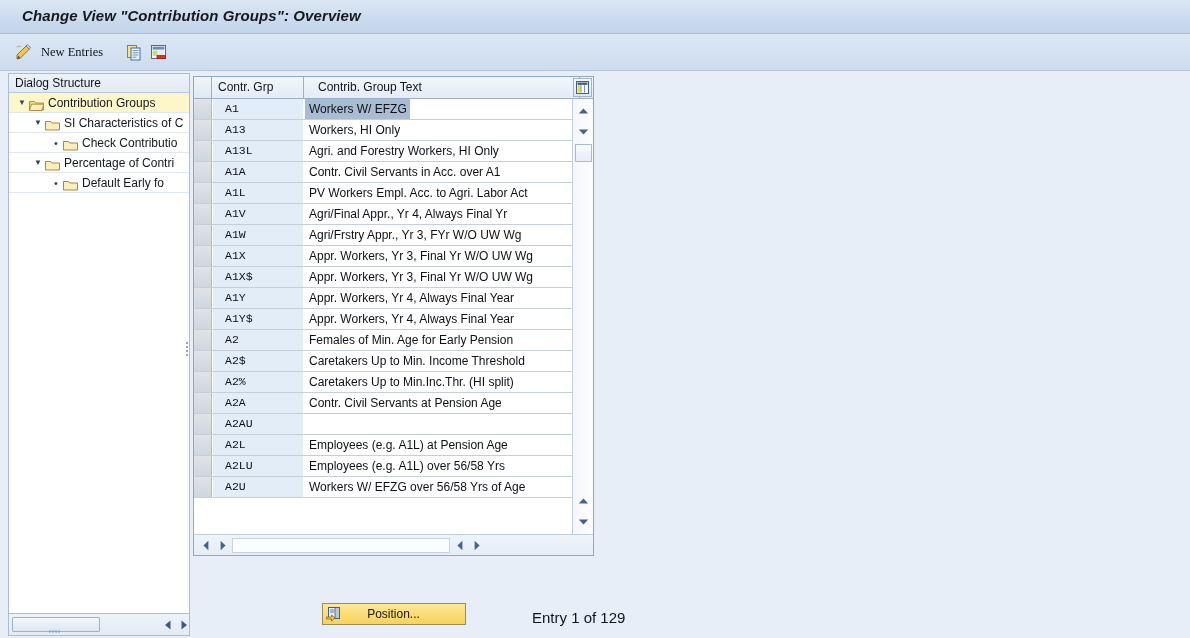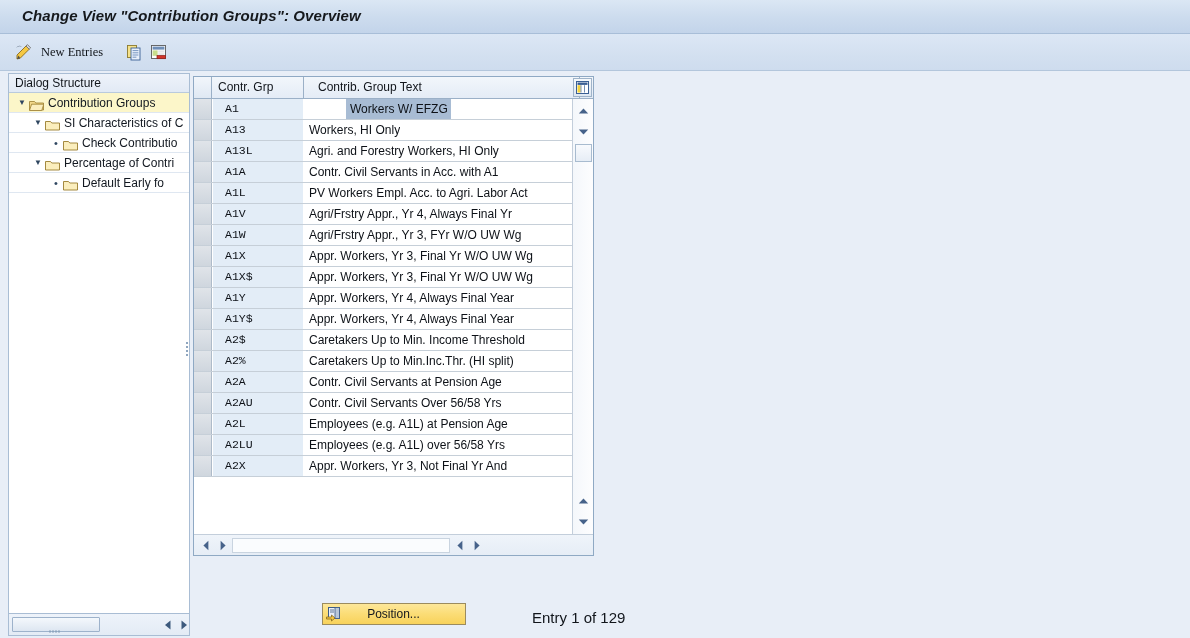--- a/index.html
+++ b/index.html
@@ -294,21 +294,20 @@
     padding-left: 4px;
     box-sizing: border-box;
     white-space: nowrap;
     overflow: hidden;
   }
   .trow.first .ctext {
     background: #a8bcd4;
     display: inline-block;
     width: auto;
     padding-right: 3px;
-    margin-left: 41px;
   }
 
   
   #vscroll {
     position: absolute;
     left: 378px; top: 22px;
     width: 21px;
     height: 435px;
     background: linear-gradient(to right,#f4f7fb,#fdfdfe);
     border-left: 1px solid #c3cedb;
@@ -558,31 +557,31 @@
       <div class="ctext">Workers, HI Only</div>
     </div>
     <div class="trow">
       <div class="selcell"></div>
       <div class="cgrp">A13L</div>
       <div class="ctext">Agri. and Forestry Workers, HI Only</div>
     </div>
     <div class="trow">
       <div class="selcell"></div>
       <div class="cgrp">A1A</div>
-      <div class="ctext">Contr. Civil Servants in Acc. with A1</div>
+      <div class="ctext">Contr. Civil Servants in Acc. over A1</div>
     </div>
     <div class="trow">
       <div class="selcell"></div>
       <div class="cgrp">A1L</div>
       <div class="ctext">PV Workers Empl. Acc. to Agri. Labor Act</div>
     </div>
     <div class="trow">
       <div class="selcell"></div>
       <div class="cgrp">A1V</div>
-      <div class="ctext">Agri/Frstry Appr., Yr 4, Always Final Yr</div>
+      <div class="ctext">Agri/Final Appr., Yr 4, Always Final Yr</div>
     </div>
     <div class="trow">
       <div class="selcell"></div>
       <div class="cgrp">A1W</div>
       <div class="ctext">Agri/Frstry Appr., Yr 3, FYr W/O UW Wg</div>
     </div>
     <div class="trow">
       <div class="selcell"></div>
       <div class="cgrp">A1X</div>
       <div class="ctext">Appr. Workers, Yr 3, Final Yr W/O UW Wg</div>
@@ -597,52 +596,56 @@
       <div class="cgrp">A1Y</div>
       <div class="ctext">Appr. Workers, Yr 4, Always Final Year</div>
     </div>
     <div class="trow">
       <div class="selcell"></div>
       <div class="cgrp">A1Y$</div>
       <div class="ctext">Appr. Workers, Yr 4, Always Final Year</div>
     </div>
     <div class="trow">
       <div class="selcell"></div>
+      <div class="cgrp">A2</div>
+      <div class="ctext">Females of Min. Age for Early Pension</div>
+    </div>
+    <div class="trow">
+      <div class="selcell"></div>
       <div class="cgrp">A2$</div>
       <div class="ctext">Caretakers Up to Min. Income Threshold</div>
     </div>
     <div class="trow">
       <div class="selcell"></div>
       <div class="cgrp">A2%</div>
       <div class="ctext">Caretakers Up to Min.Inc.Thr. (HI split)</div>
     </div>
     <div class="trow">
       <div class="selcell"></div>
       <div class="cgrp">A2A</div>
       <div class="ctext">Contr. Civil Servants at Pension Age</div>
     </div>
     <div class="trow">
       <div class="selcell"></div>
       <div class="cgrp">A2AU</div>
-      <div class="ctext">Contr. Civil Servants Over 56/58 Yrs</div>
     </div>
     <div class="trow">
       <div class="selcell"></div>
       <div class="cgrp">A2L</div>
       <div class="ctext">Employees (e.g. A1L) at Pension Age</div>
     </div>
     <div class="trow">
       <div class="selcell"></div>
       <div class="cgrp">A2LU</div>
       <div class="ctext">Employees (e.g. A1L) over 56/58 Yrs</div>
     </div>
     <div class="trow">
       <div class="selcell"></div>
-      <div class="cgrp">A2X</div>
-      <div class="ctext">Appr. Workers, Yr 3, Not Final Yr And</div>
+      <div class="cgrp">A2U</div>
+      <div class="ctext">Workers W/ EFZG over 56/58 Yrs of Age</div>
     </div>
   </div>
 
   <div id="vscroll">
     <div class="vs-btn" id="vs-up">
       <svg class="arrow-glyph" width="11" height="8" viewBox="0 0 11 8">
           <path d="M0.8 6.6 L5.5 1.4 L10.2 6.6 Z" fill="#46628a"></path>
         </svg>
     </div>
     <div class="vs-btn" id="vs-down">

